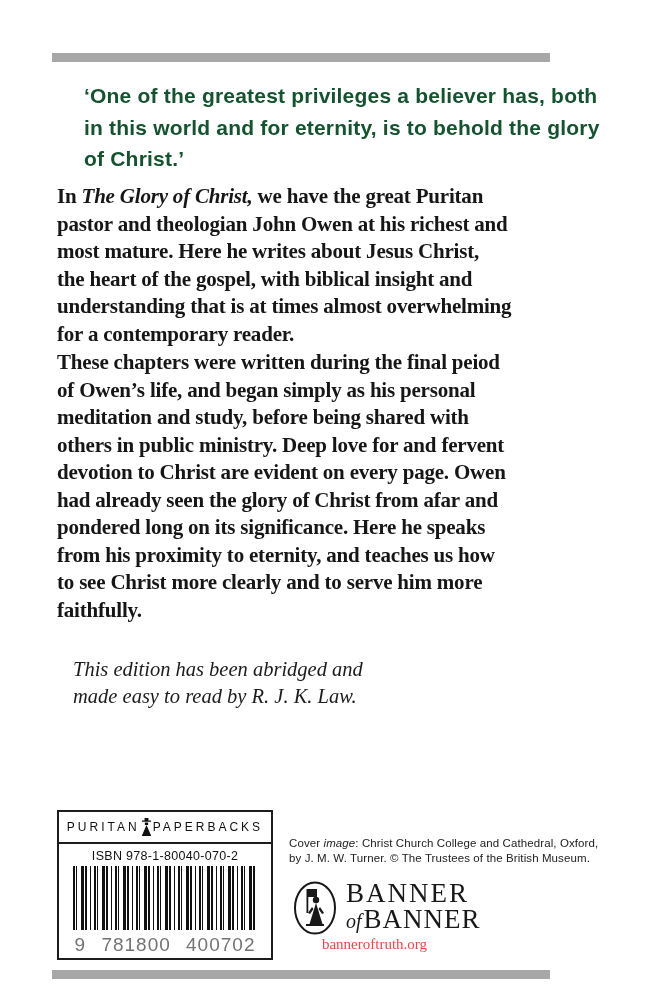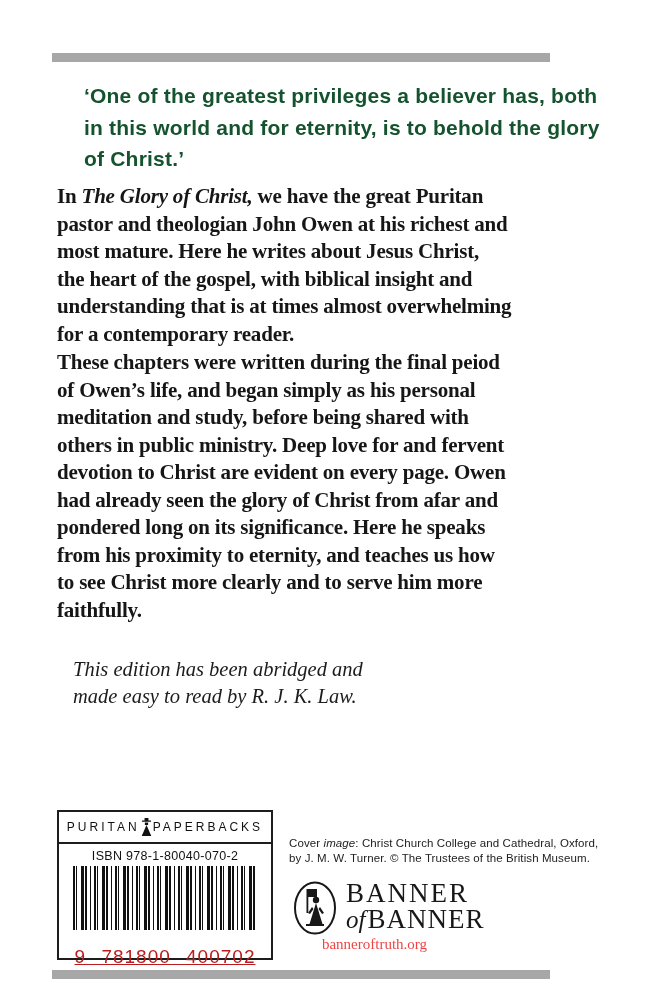--- a/index.html
+++ b/index.html
@@ -36,34 +36,34 @@
     border:2px solid #1d1d1d;box-sizing:border-box;text-align:center;
   }
   .isbn-label{font-size:12.5px;color:#111;margin-top:5px;letter-spacing:.3px;}
   .bars{
     height:64px;margin:3px 14px 0;
     background:repeating-linear-gradient(90deg,
       #111 0 2px,#fff 2px 3px,#111 3px 4px,#fff 4px 8px,
       #111 8px 11px,#fff 11px 12px,#111 12px 14px,#fff 14px 17px,
       #111 17px 18px,#fff 18px 21px);
   }
-  .bc-digits{font-size:19px;color:#b91c1c;margin-top:16px;word-spacing:9px;letter-spacing:1px;text-decoration:underline;}
+  .bc-digits{font-size:19px;color:#737373;margin-top:4px;word-spacing:9px;letter-spacing:1px;}
   .credit{
     left:289px;top:836px;width:300px;white-space:pre;
     font-size:11.5px;line-height:15px;color:#222;letter-spacing:.1px;text-align:center;
   }
   .credit i{font-style:italic;}
   .logo{
     left:292px;top:880px;width:180px;
     display:flex;align-items:flex-start;gap:8px;
   }
   .logo-text{font-family:"Liberation Serif",serif;color:#181818;}
   .logo-line1{font-size:27px;line-height:26px;letter-spacing:2px;}
   .logo-line2{font-size:27px;line-height:26px;letter-spacing:1px;}
-  .logo-line2 i{font-size:25px;letter-spacing:0;margin-right:2px;margin-top:8px;}
+  .logo-line2 i{font-size:20px;letter-spacing:0;margin-right:2px;margin-top:8px;}
   .site{
     left:292px;top:936px;width:165px;text-align:center;
     font-family:"Liberation Serif",serif;font-size:15px;color:#ef4444;
   }
 </style>
 </head>
 <body>
 
 <div class="abs rule" style="top:53px;"></div>
 

